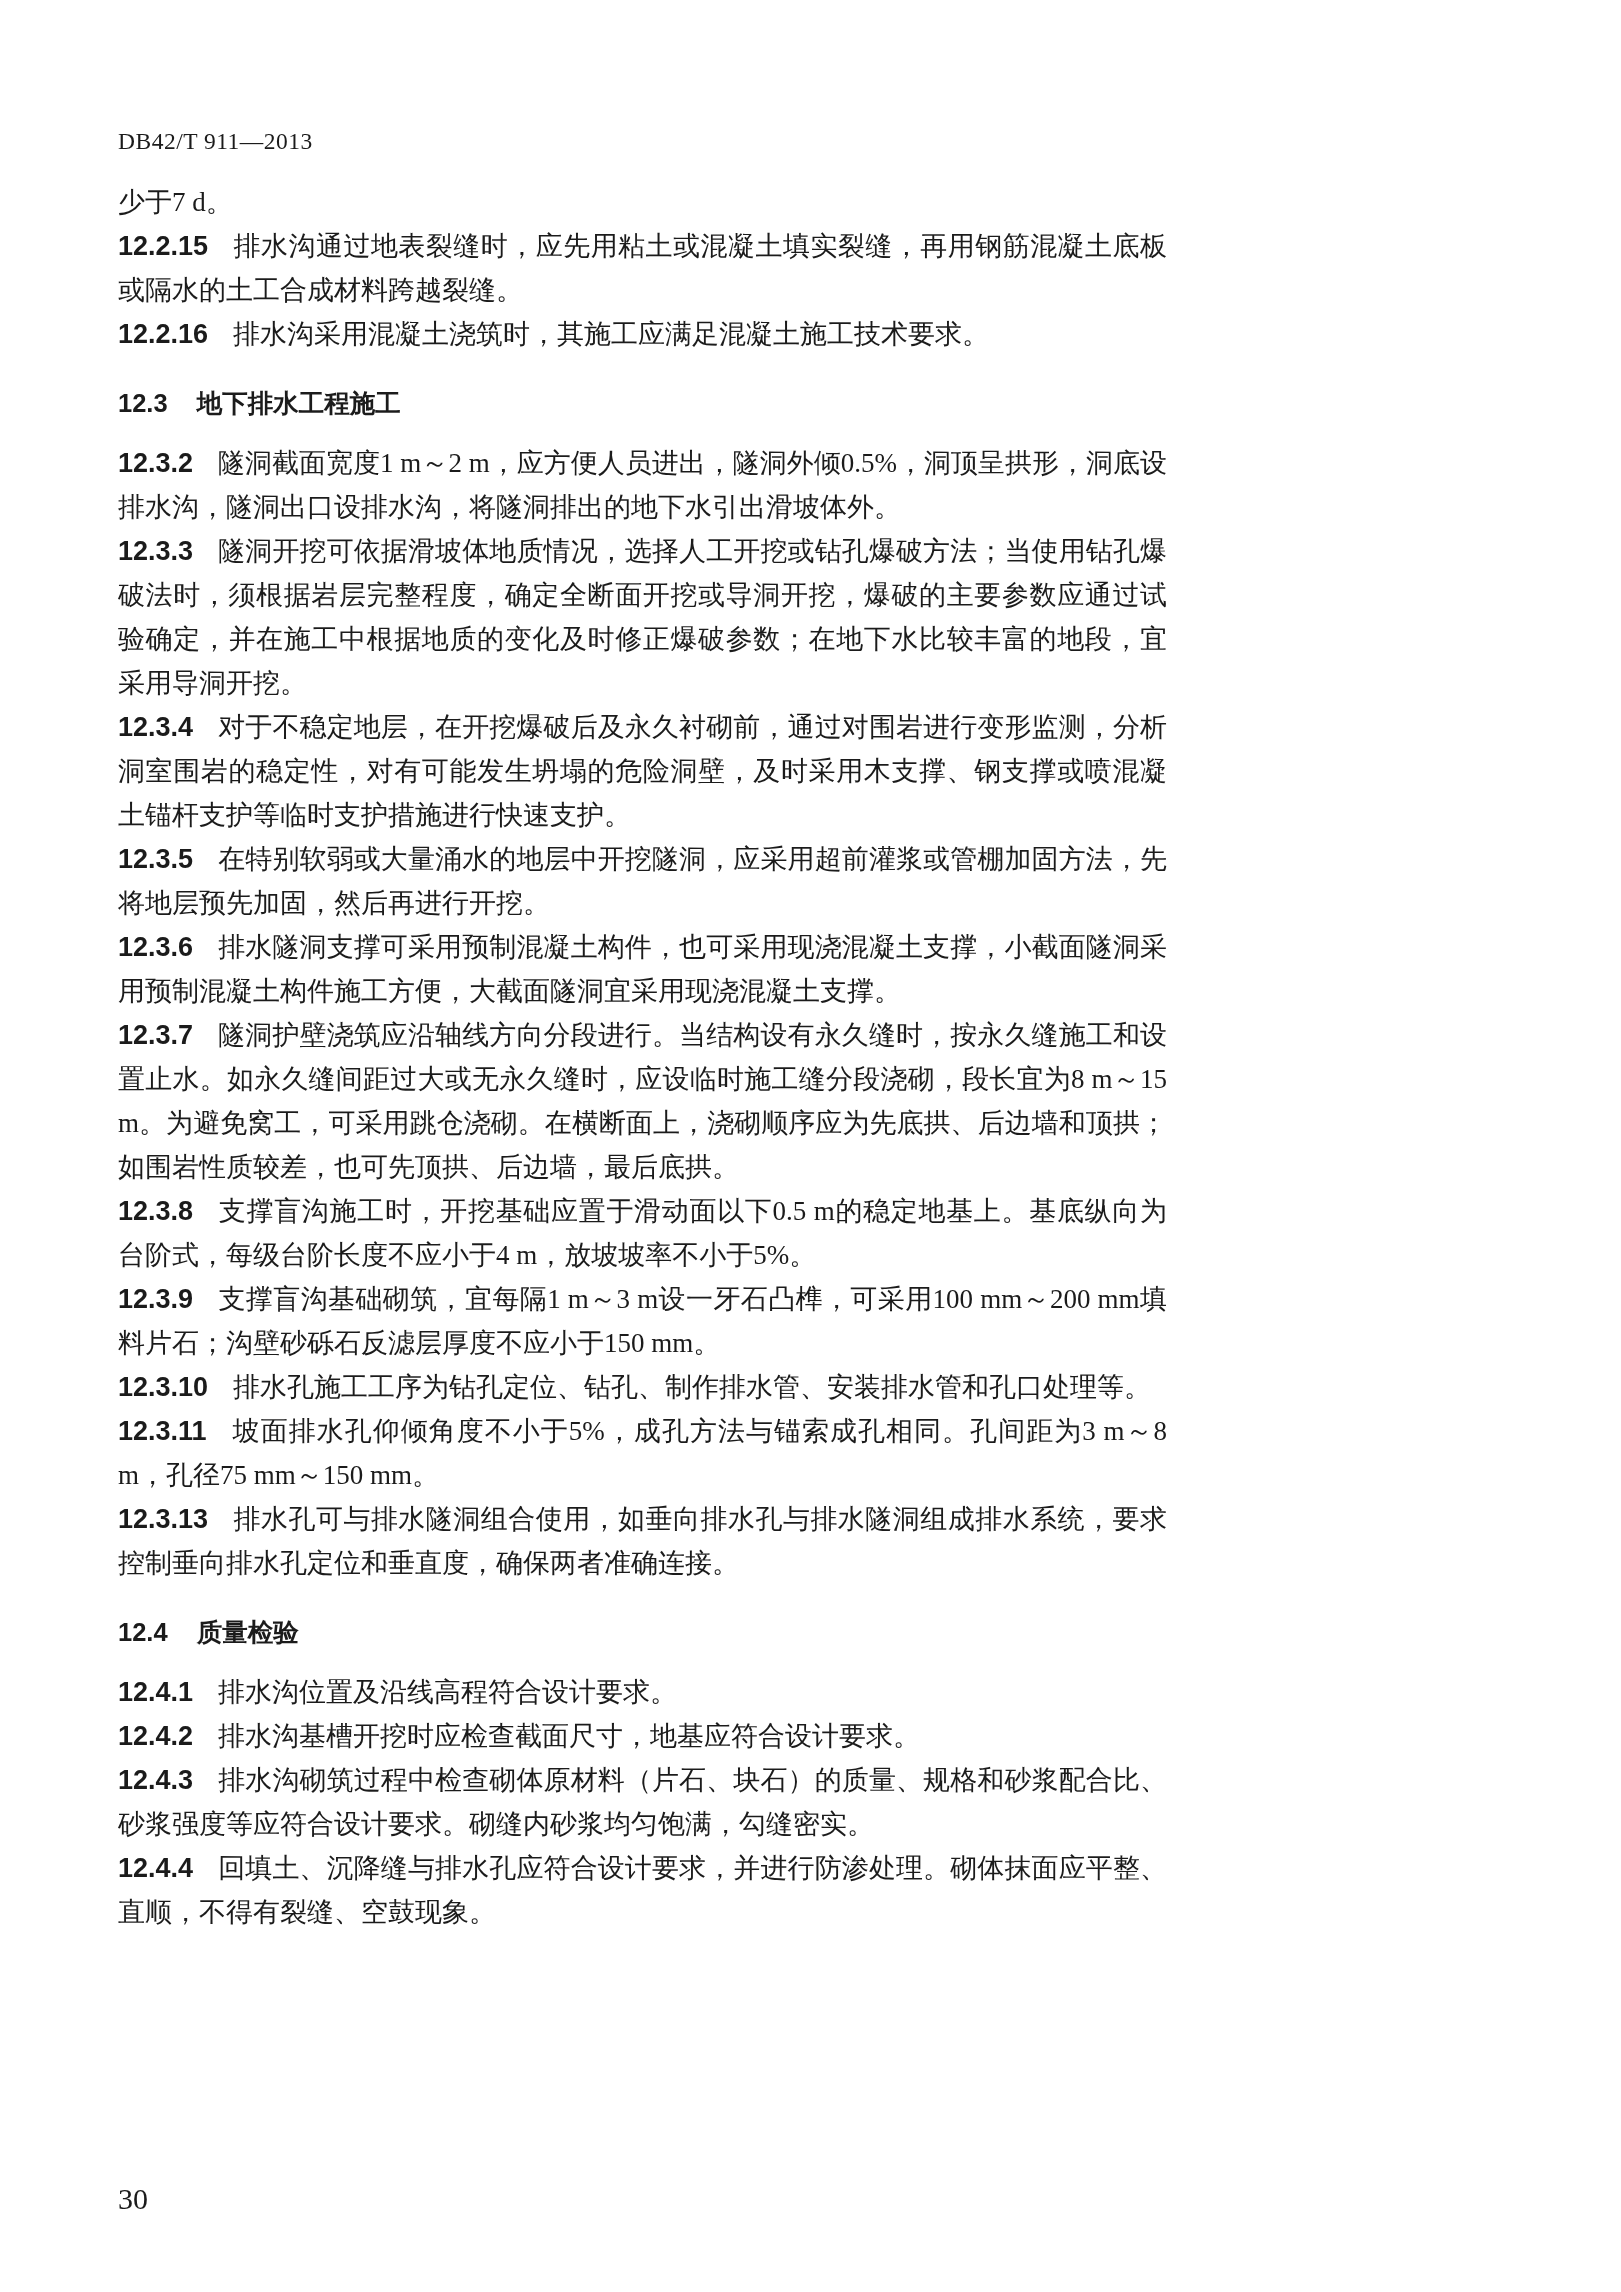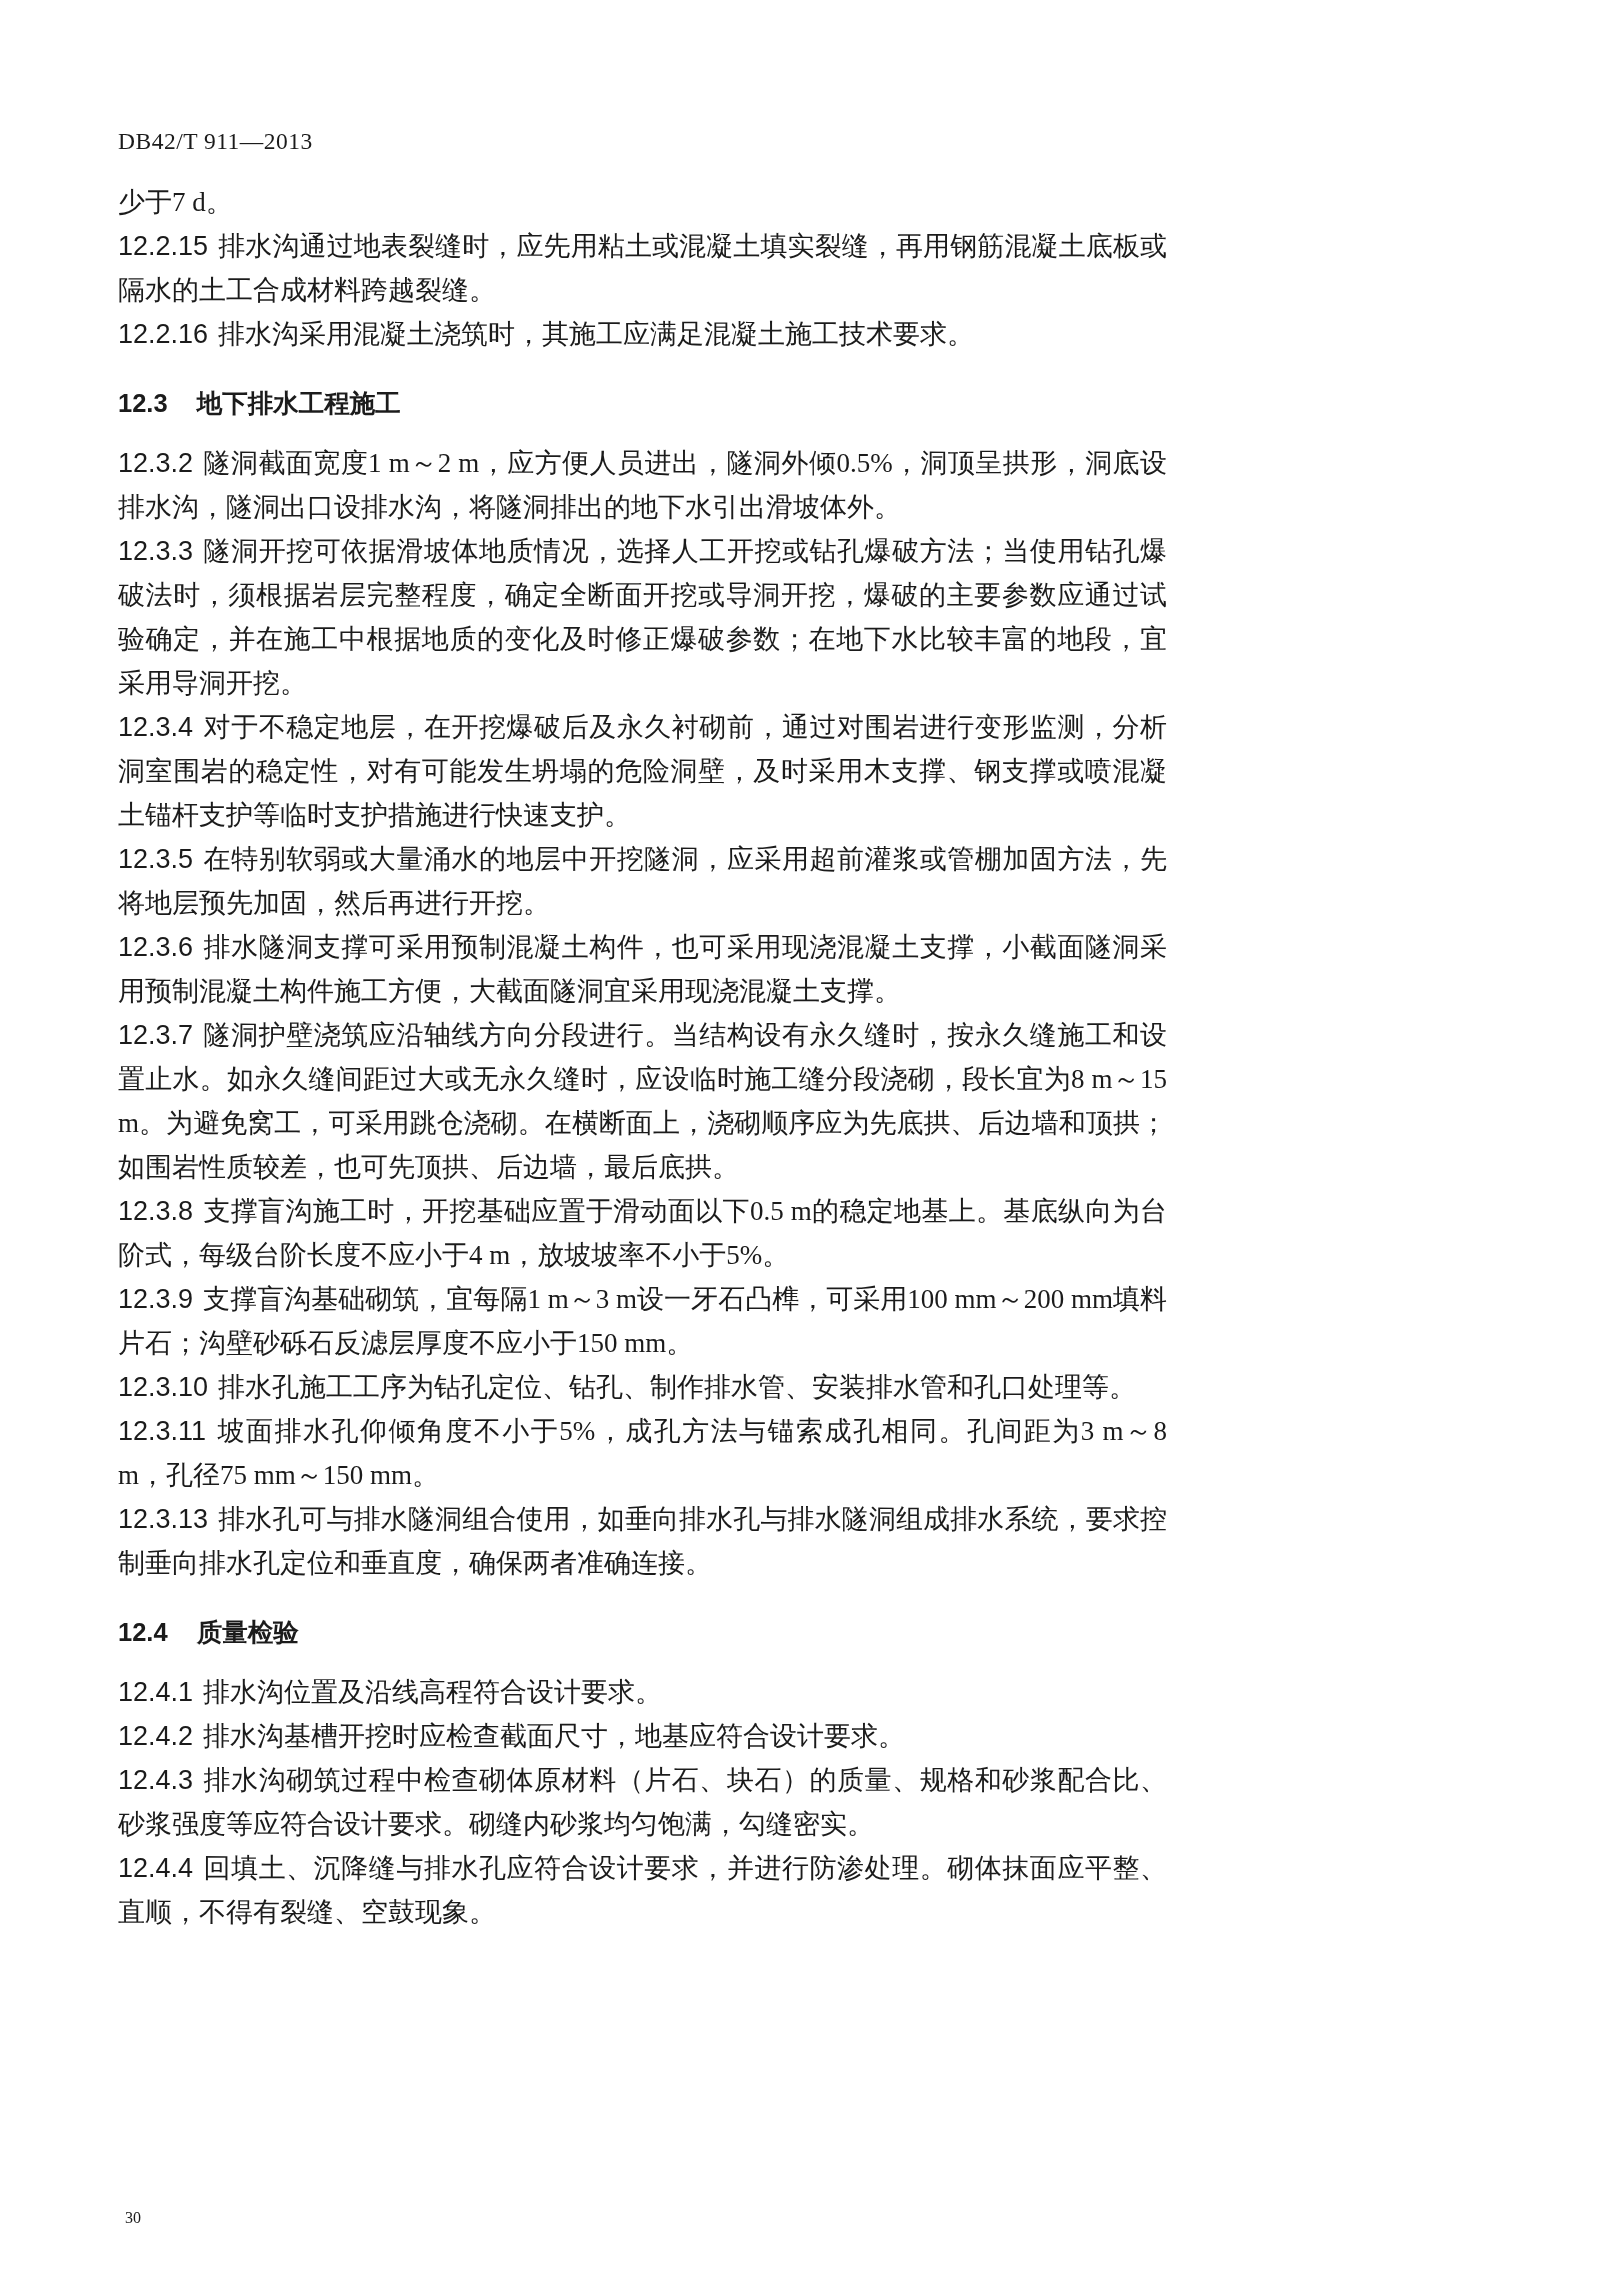--- a/index.html
+++ b/index.html
@@ -27,41 +27,40 @@
   .content p {
     margin: 0;
   }
   .para {
     font-size: 27px;
     line-height: 44px;
     text-align: justify;
   }
   .para .num {
     font-family: "Liberation Sans", "DejaVu Sans", sans-serif;
-    font-weight: normal;
-    margin-right: 10px;
+    font-weight: bold;
+    margin-right: 25px;
     white-space: nowrap;
   }
   .heading {
     font-size: 25.5px;
     line-height: 44px;
     font-weight: bold;
     font-family: "Liberation Sans", "DejaVu Sans", sans-serif;
     margin: 25.5px 0 15.7px 0 !important;
   }
   .heading .num {
     margin-right: 29px;
     text-align: right;
   }
   .footer {
     position: absolute;
     left: 118px;
-    bottom: 66px;
-    font-size: 16px;
-    margin-left: 7px;
+    bottom: 77px;
+    font-size: 30px;
   }
 </style>
 </head>
 <body>
 
 <div class="page">
   <div class="header">
     <span>DB42/T 911—2013</span>
   </div>
 

